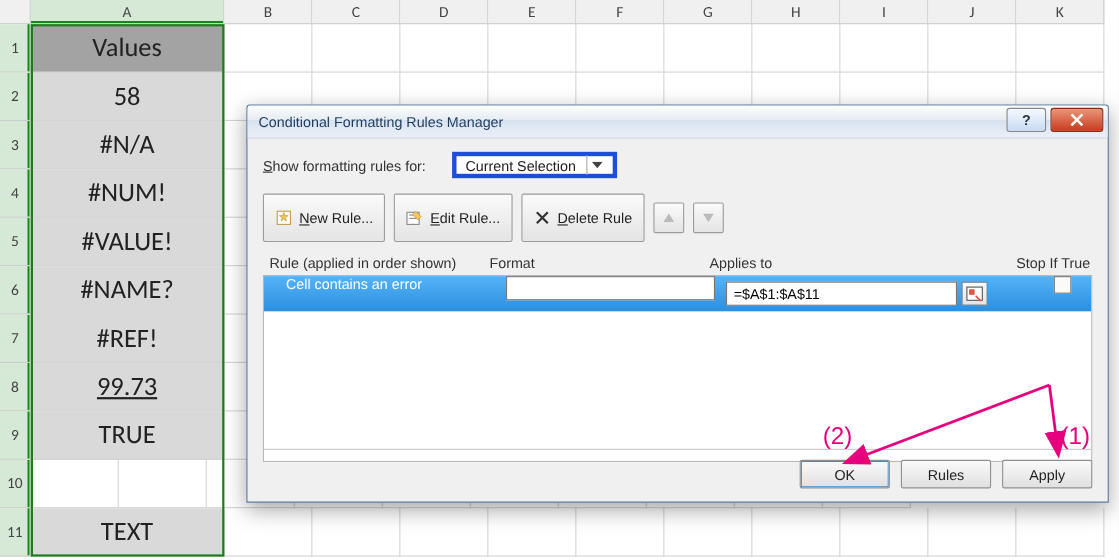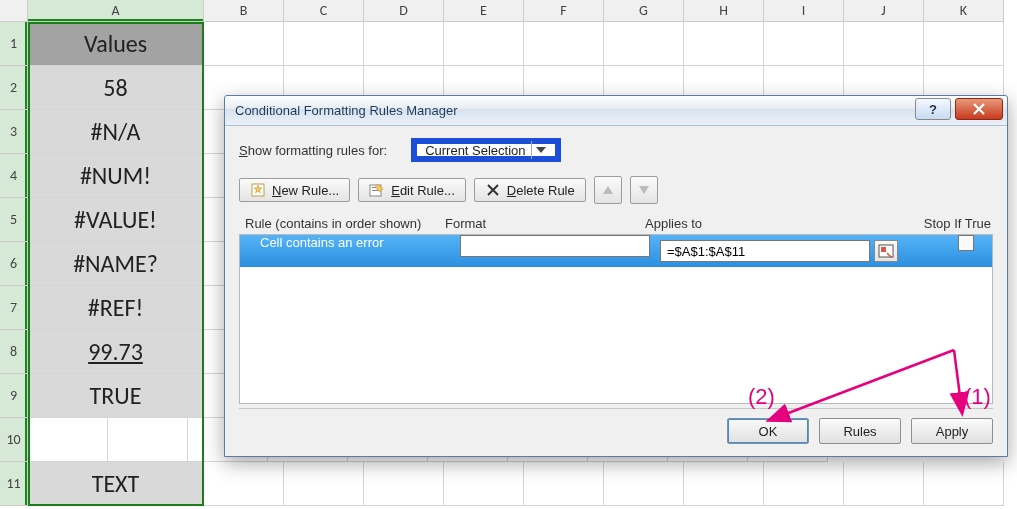--- a/index.html
+++ b/index.html
@@ -145,41 +145,41 @@
     gap: 24px;
     font-size: 13px;
     color: #333;
   }
   .underline-hot::first-letter { text-decoration: underline; }
   .dropdown {
     display: inline-flex;
     align-items: center;
     height: 24px;
     background: #fff;
-    border: 6px solid #1d4ed8;
+    border: 4px solid #1d4ed8;
     padding: 0 6px 0 8px;
     font-size: 13px;
     color: #222;
     width: 150px;
     justify-content: space-between;
   }
   .dropdown .arrow {
     width: 18px; height: 18px;
     border-left: 1px solid #aaa;
     display: flex; align-items:center; justify-content:center;
   }
 
   .toolbar {
     margin-top: 14px;
     display: flex;
     gap: 8px;
     align-items: center;
   }
   .tbtn {
-    height: 24px;
+    height: 44px;
     background: linear-gradient(#fafafa,#e4e4e4);
     border: 1px solid #9c9c9c;
     border-radius: 2px;
     display: inline-flex;
     align-items: center;
     padding: 0 10px;
     gap: 6px;
     font-size: 13px;
     color: #222;
   }
@@ -514,21 +514,21 @@
           </svg>
       </div>
       <div class="sqbtn">
         <svg width="10" height="8">
             <path d="M0 0 L10 0 L5 8 Z" fill="#bbb"></path>
           </svg>
       </div>
     </div>
 
     <div class="rules-header">
-      <div class="col-rule">Rule (contains in order shown)</div>
+      <div class="col-rule">Rule (applied in order shown)</div>
       <div class="col-format">Format</div>
       <div class="col-applies">Applies to</div>
       <div class="col-stop">Stop If True</div>
     </div>
 
     <div class="rules-list-frame">
       <div class="rule-row">
         <div class="col-rule">Cell contains an error</div>
         <div class="col-format">
           <div class="format-swatch"></div>

